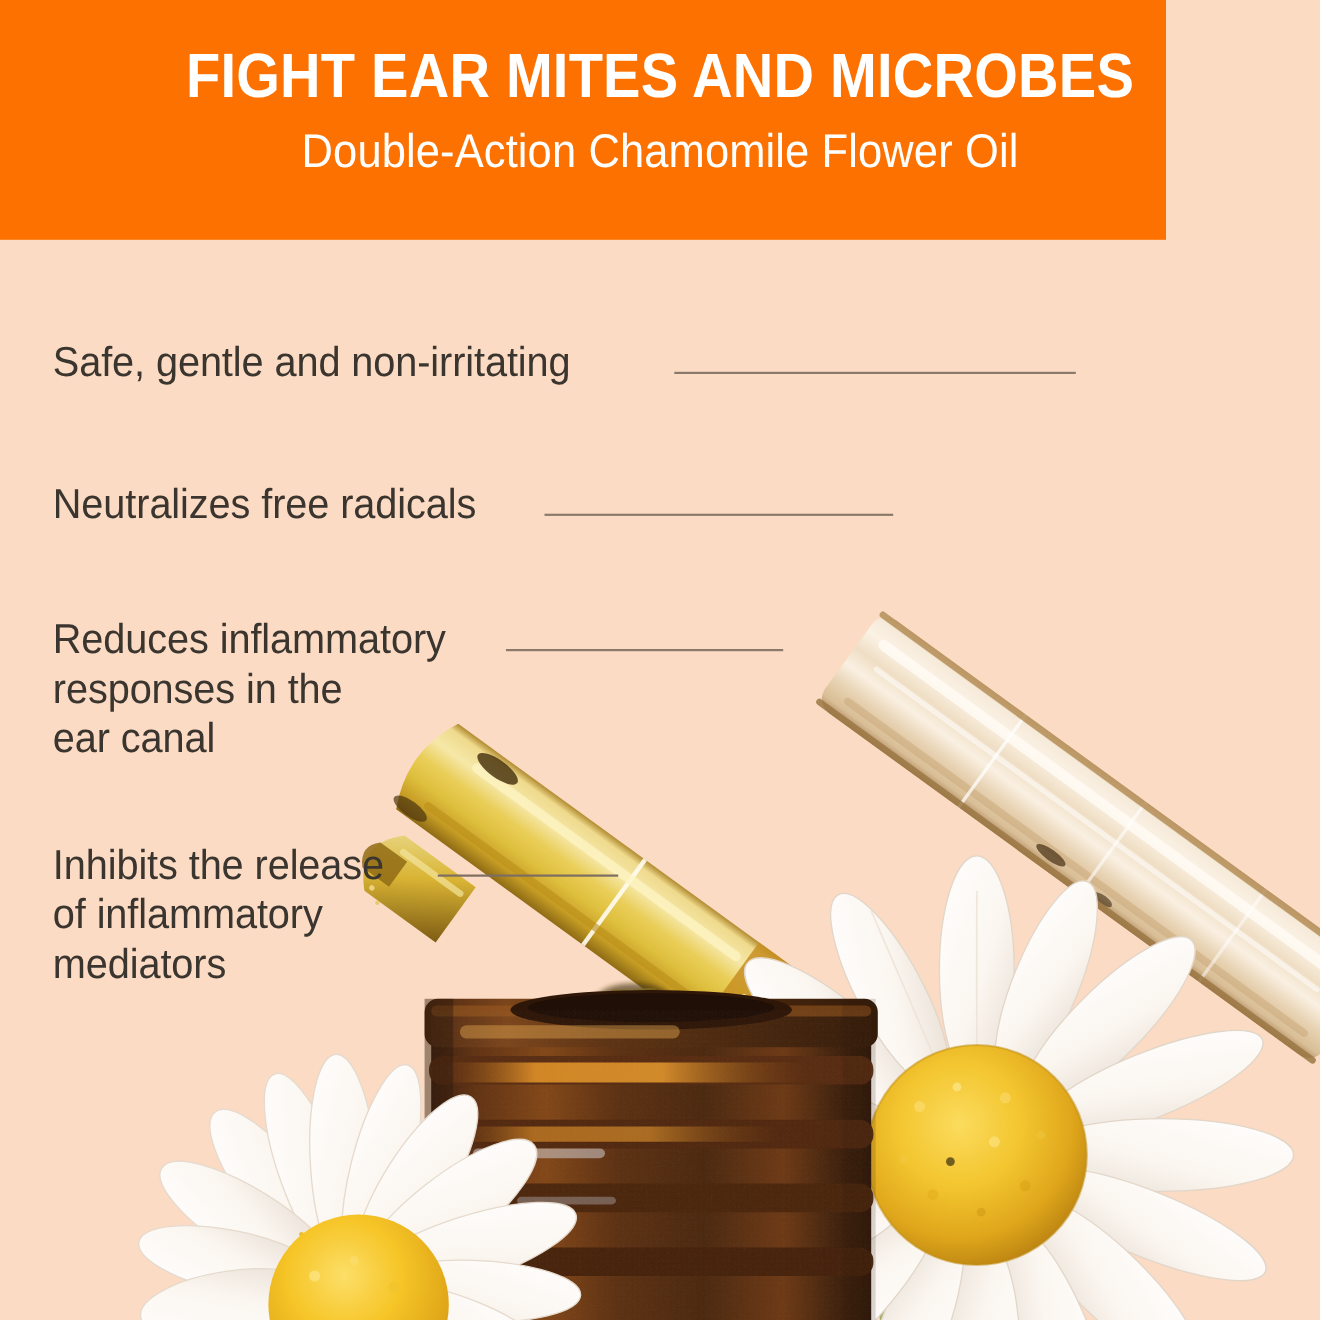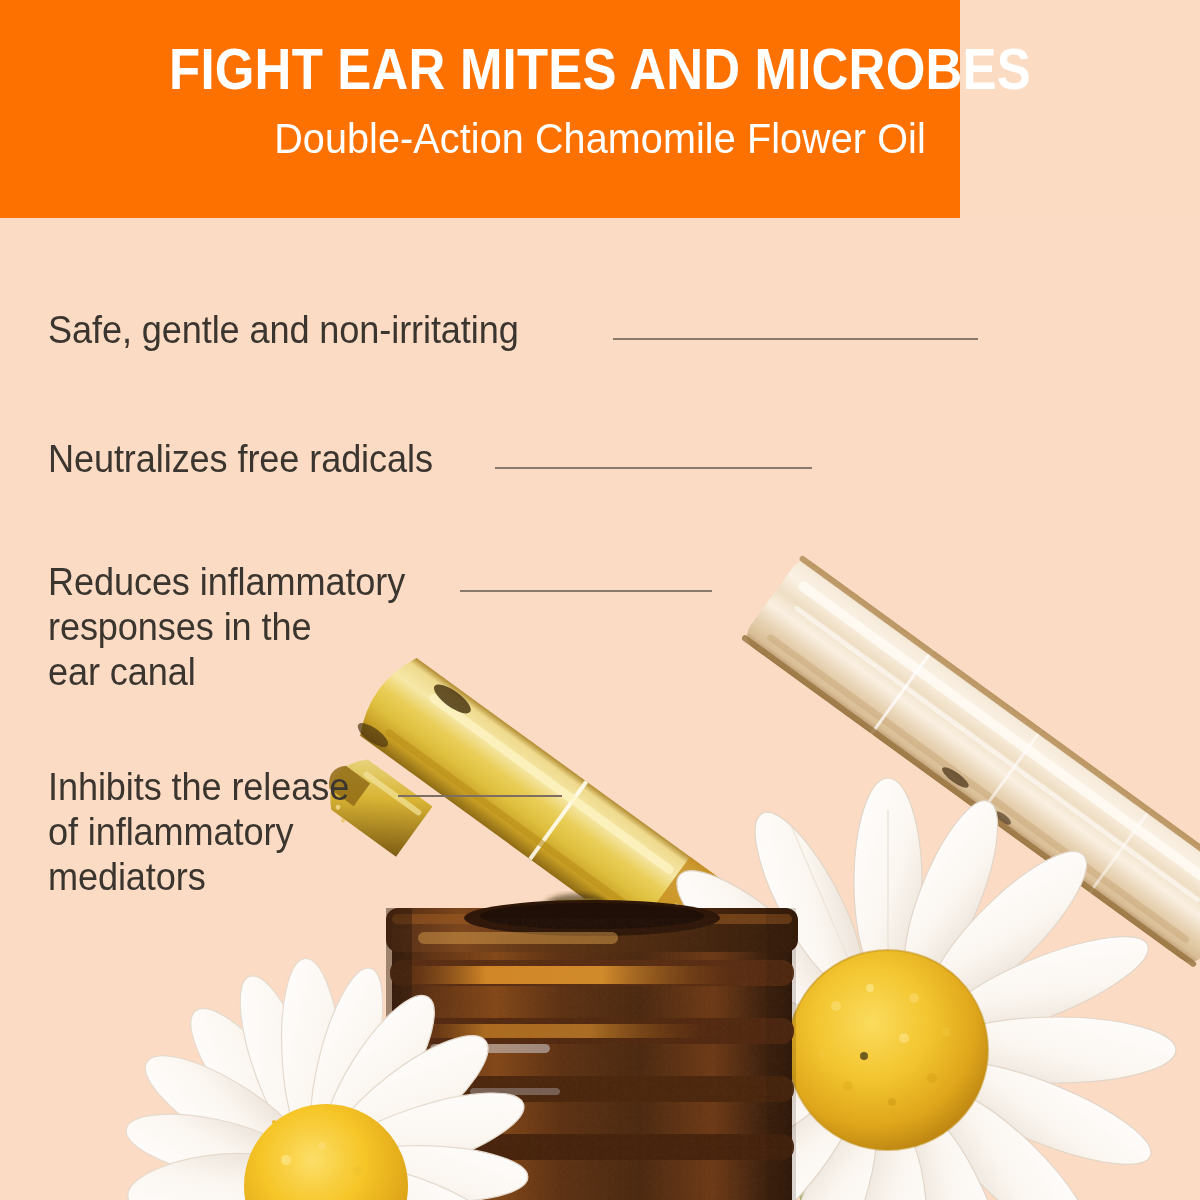--- a/index.html
+++ b/index.html
@@ -15,21 +15,21 @@
     overflow: hidden;
     background: #FBDCC3;
     font-family: "Liberation Sans", sans-serif;
     -webkit-font-smoothing: antialiased;
   }
 
   
   .header-band {
     position: absolute;
     left: 0; top: 0;
-    width: 960px;
+    width: 1060px;
     height: 218px;
     background: #FD7101;
     z-index: 40;
   }
   .header-title {
     position: absolute;
     left: 0; top: 38px;
     width: 1200px;
     text-align: center;
     color: #ffffff;

